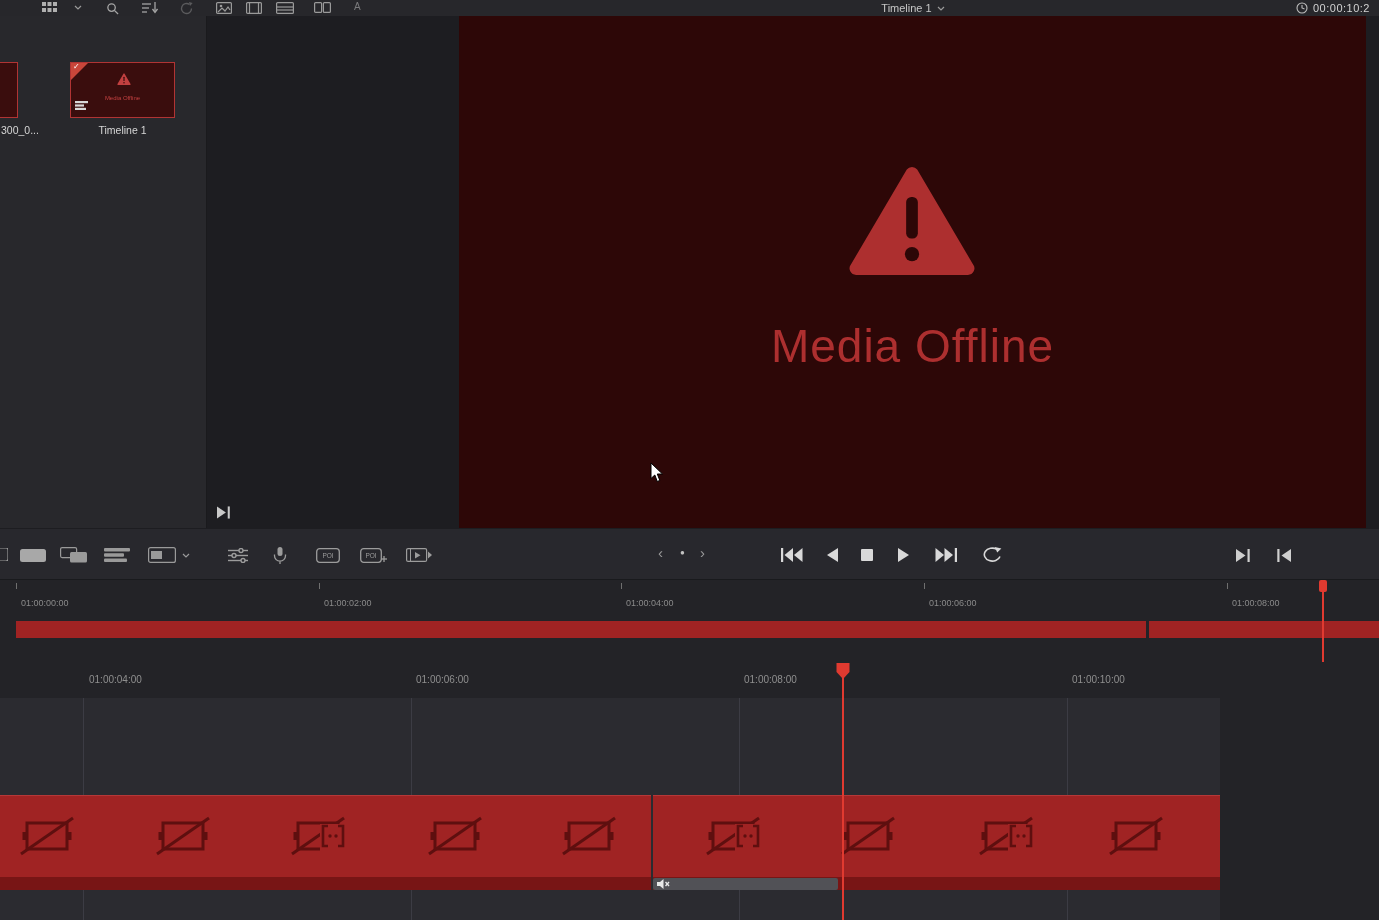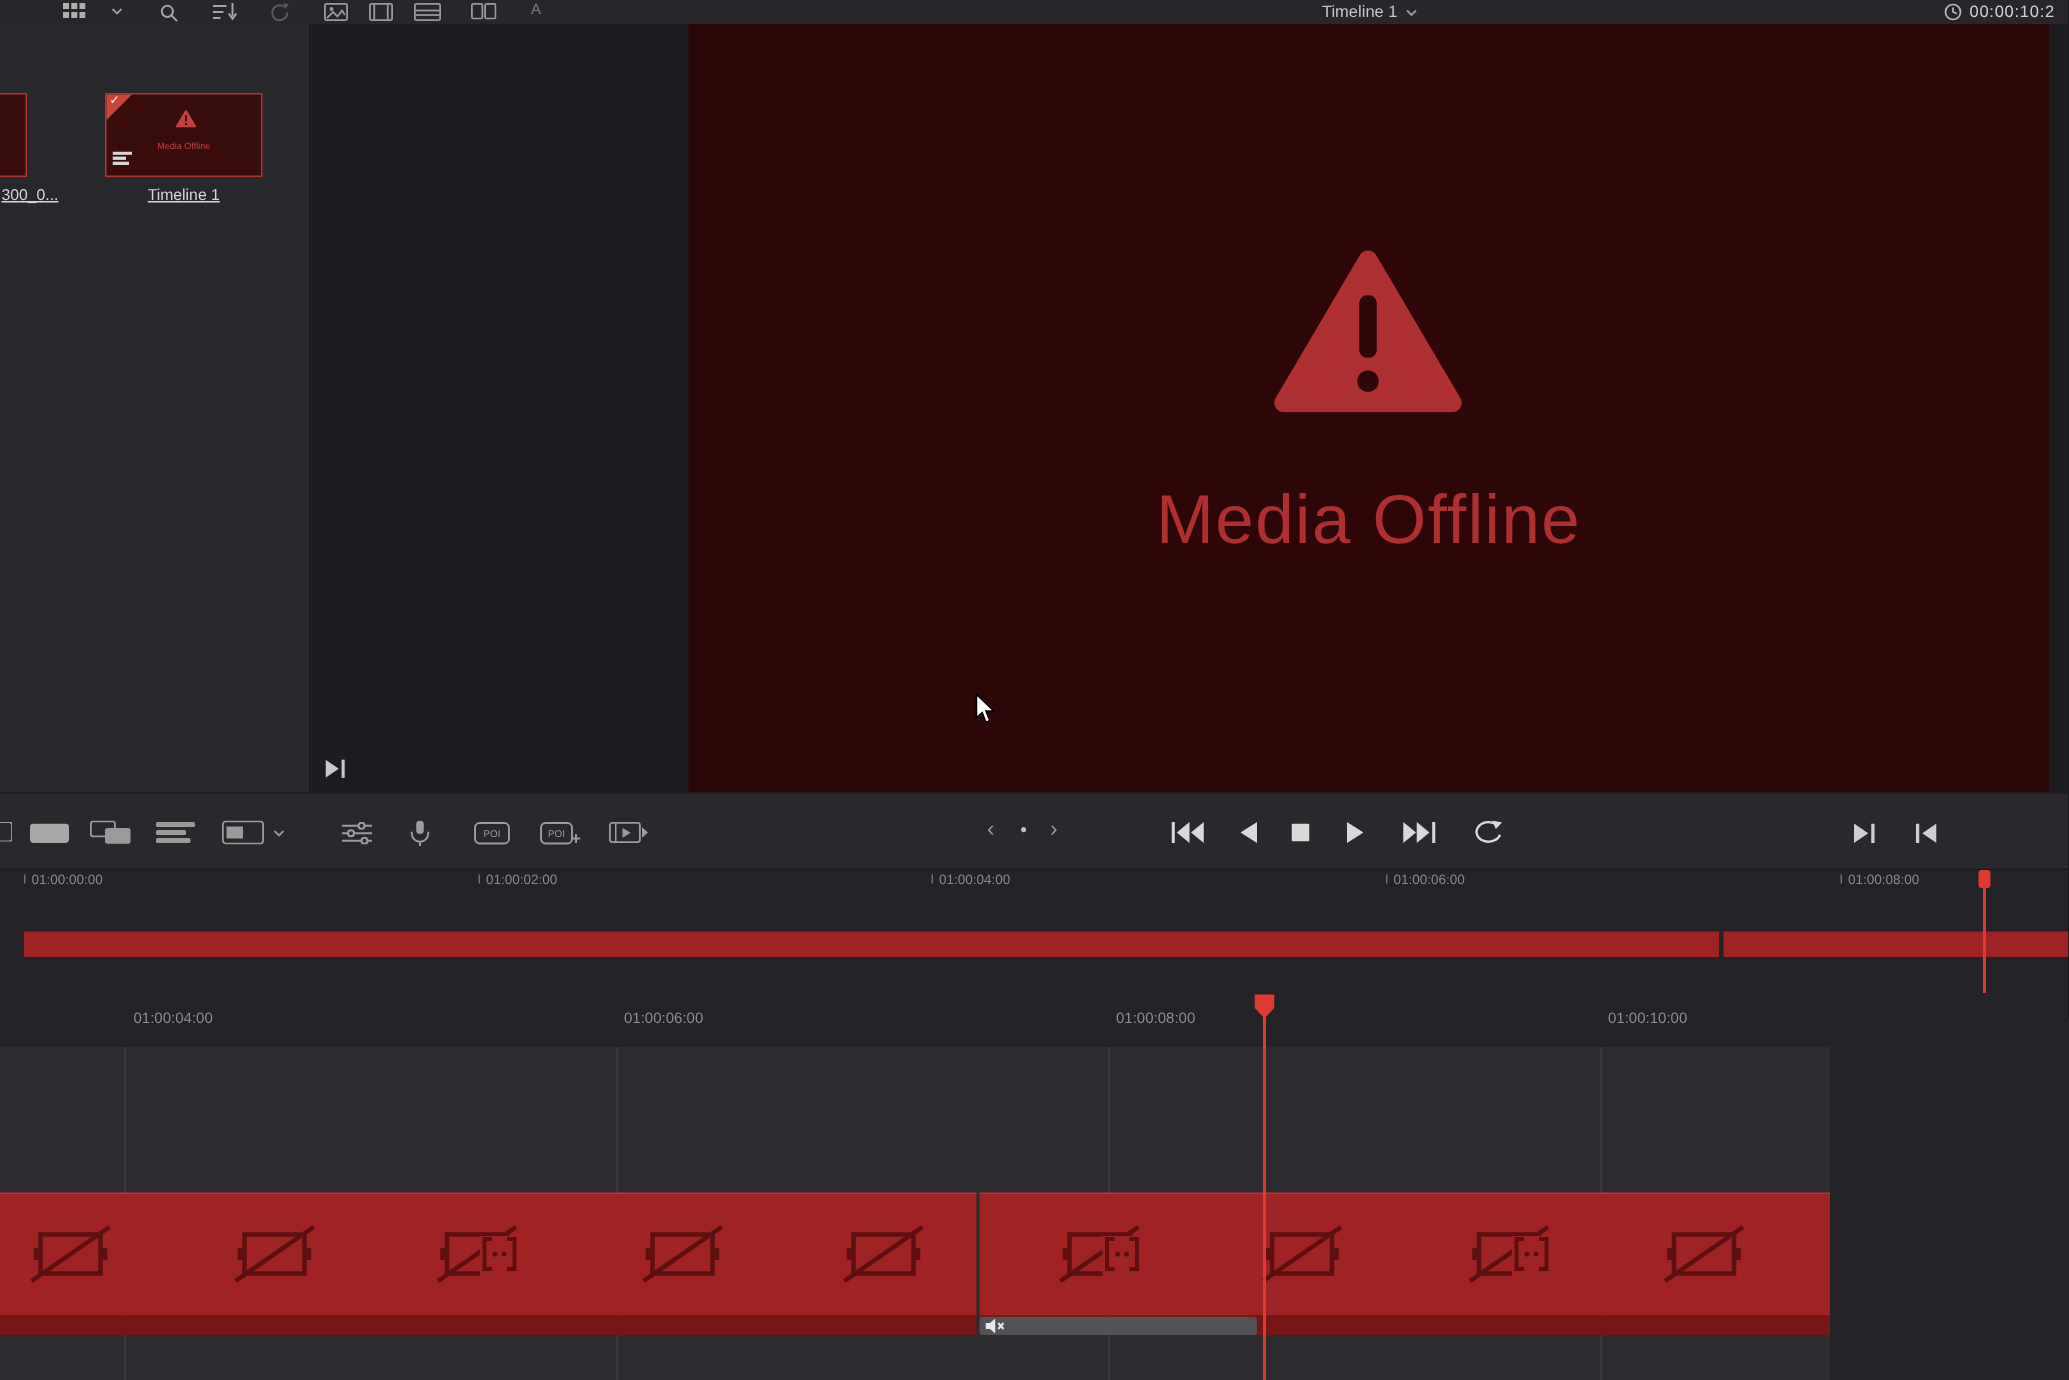--- a/index.html
+++ b/index.html
@@ -15,38 +15,38 @@
   
   #topbar { position:absolute; left:0; top:0; width:1379px; height:16px; background:#27272b; overflow:hidden; }
   #topbar .icon { top:2px; }
   #viewer-title-wrap { position:absolute; left:813px; top:2px; width:200px; display:flex; align-items:center; justify-content:center; gap:5px; }
   #viewer-title-wrap span { font-size:11px; color:#c6c6c6; }
   #timecode { position:absolute; left:1313px; top:2px; font-size:11px; color:#d2d2d2; white-space:nowrap; letter-spacing:.5px; }
 
   
   #media-pool { position:absolute; left:0; top:16px; width:207px; height:512px; background:#28282c; border-right:1px solid #1a1a1d; overflow:hidden; }
   .thumb { position:absolute; border:1px solid #b13434; background:#3a0d0d; }
-  .thumb-label { position:absolute; font-size:10.5px; color:#d6d6d6; text-align:center;text-decoration:underline; }
+  .thumb-label { position:absolute; font-size:10.5px; color:#d6d6d6; text-align:center; }
   .corner-flag { position:absolute; top:0; left:0; width:0; height:0; border-top:17px solid #c9463a; border-right:17px solid transparent; }
   .corner-check { position:absolute; top:-1px; left:2px; font-size:8px; color:#fff; }
   .thumb-warning-text { position:absolute; left:0; right:0; top:32px; text-align:center; font-size:6px; color:#c24040; }
 
   
   #viewer { position:absolute; left:207px; top:16px; width:1172px; height:512px; background:#1d1d21; overflow:hidden; }
   #viewer-video { position:absolute; left:252px; top:0; width:907px; height:512px; background:#2d0707; }
   #offline-message { position:absolute; left:0; right:0; top:303px; text-align:center; font-size:46px; letter-spacing:1px; color:#ad2f2f; }
 
   
   #toolbar2 { position:absolute; left:0; top:528px; width:1379px; height:52px; background:#28282d; border-top:1px solid #1d1d21; border-bottom:1px solid #191a1d; }
   #toolbar2 .glyph { position:absolute; color:#9a9a9a; }
 
   
   #overview-tl { position:absolute; left:0; top:580px; width:1379px; height:82px; }
   .ov-mark { position:absolute; top:3px; width:1px; height:6px; background:#6f6f6f; }
-  .ov-tick { position:absolute; top:1px; font-size:9px; color:#8a8a8a; white-space:nowrap; }
+  .ov-tick { position:absolute; top:18px; font-size:9px; color:#8a8a8a; white-space:nowrap; }
   .ov-bar { position:absolute; top:41px; height:17px; background:#a02323; }
 
   
   #timeline { position:absolute; left:0; top:662px; width:1379px; height:258px; }
   #tl-content-bg { position:absolute; left:0; top:36px; width:1220px; height:222px; background:#2b2b30; }
   .vline { position:absolute; top:36px; bottom:0; width:1px; background:#3c3c44; }
   .tl-tick { position:absolute; top:12px; font-size:10px; color:#8f8f8f; white-space:nowrap; }
   .vclip { position:absolute; top:133px; height:82px; background:#a02323; border-top:1px solid rgba(255,130,130,.22); }
   .aclip { position:absolute; top:215px; height:13px; background:#781515; }
   .offline-ico { position:absolute; top:154px; width:56px; height:40px; }

